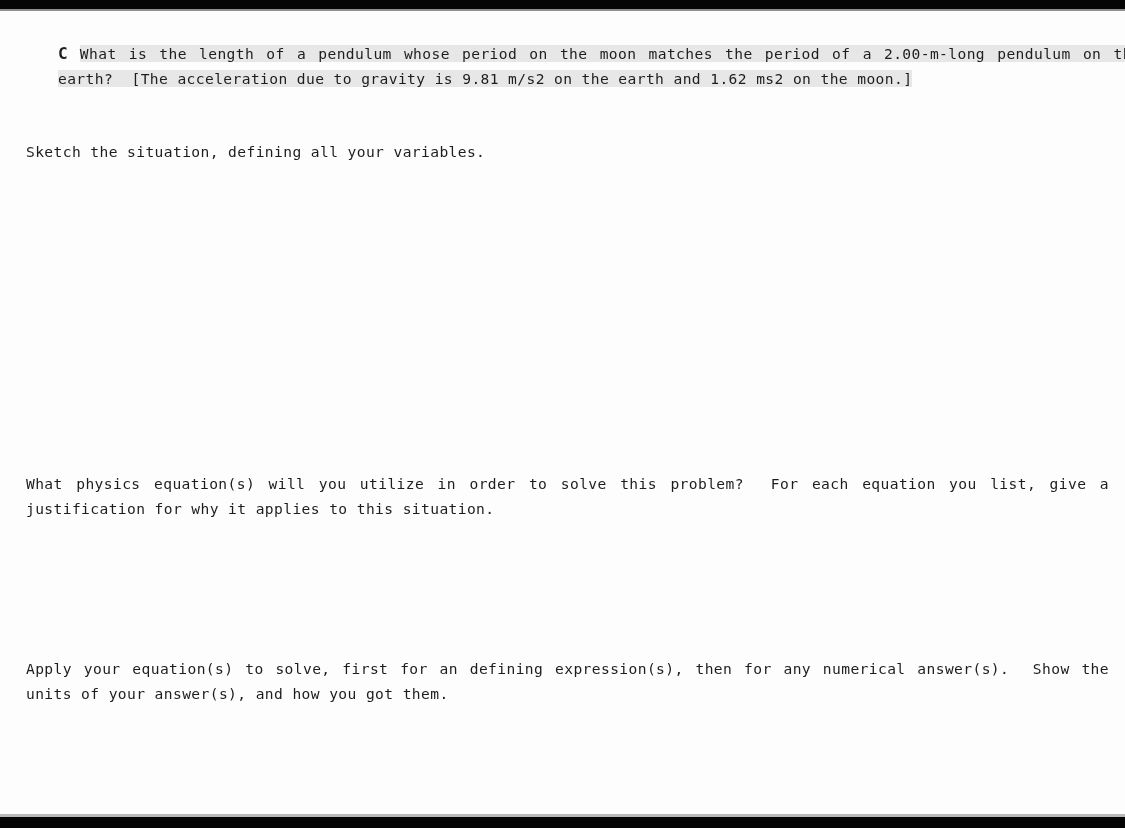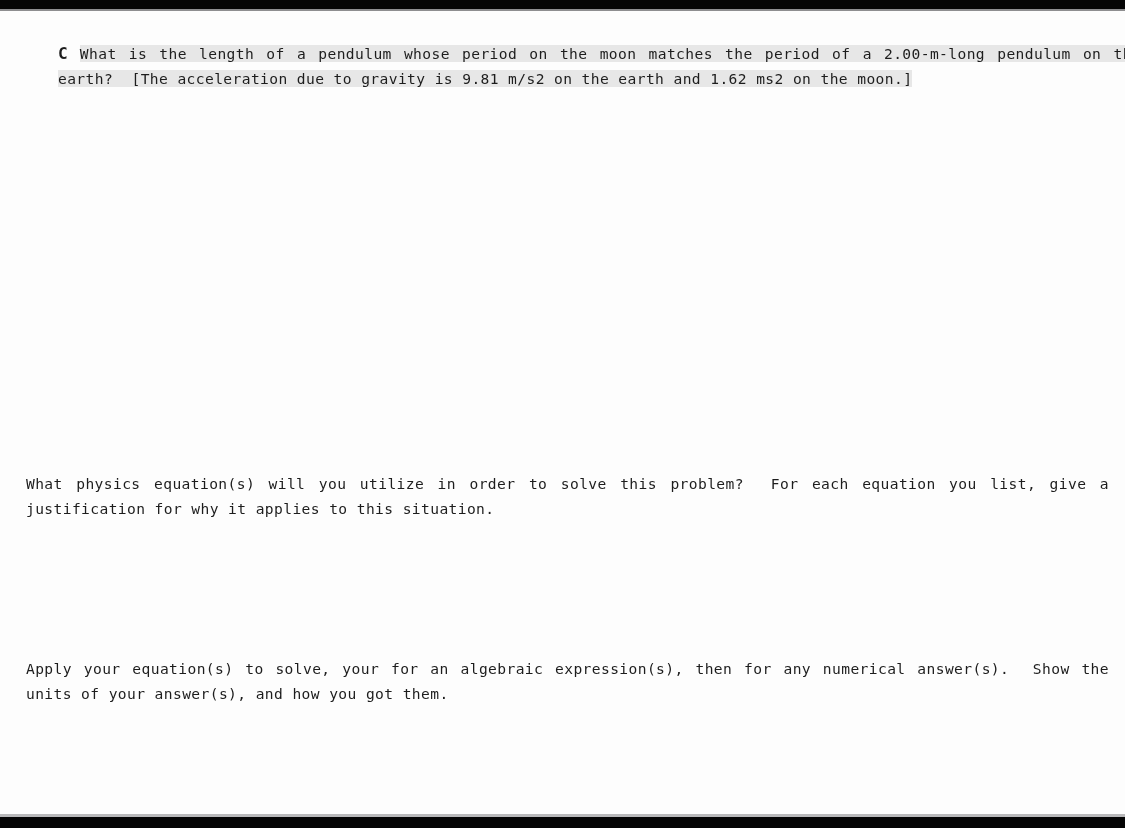--- a/index.html
+++ b/index.html
@@ -109,28 +109,29 @@
 <body>
 
 <div class="page">
 
   <div class="scan-bar top"></div>
 
   <div class="sheet">
 
     <div class="block" id="problem-block"><span class="q-label">C</span> <span class="hl">What is the length of a pendulum whose period on the moon matches the period of a 2.00-m-long pendulum on the earth?  [The acceleration due to gravity is 9.81 m/s2 on the earth and 1.62 ms2 on the moon.]</span></div>
 
+    <div class="block" id="sketch-block">Sketch the situation, defining all your variables.</div>
 
     <div class="answer-space" id="sketch-space"></div>
 
     <div class="block" id="equations-block">What physics equation(s) will you utilize in order to solve this problem?  For each equation you list, give a justification for why it applies to this situation.</div>
 
     <div class="answer-space" id="equations-space"></div>
 
-    <div class="block" id="apply-block">Apply your equation(s) to solve, your for an algebraic expression(s), then for any numerical answer(s).  Show the units of your answer(s), and how you got them.</div>
+    <div class="block" id="apply-block">Apply your equation(s) to solve, first for an defining expression(s), then for any numerical answer(s).  Show the units of your answer(s), and how you got them.</div>
 
     <div class="answer-space" id="apply-space"></div>
 
   </div>
 
   <div class="scan-bar bottom"></div>
 
 </div>
 
 </body></html>

